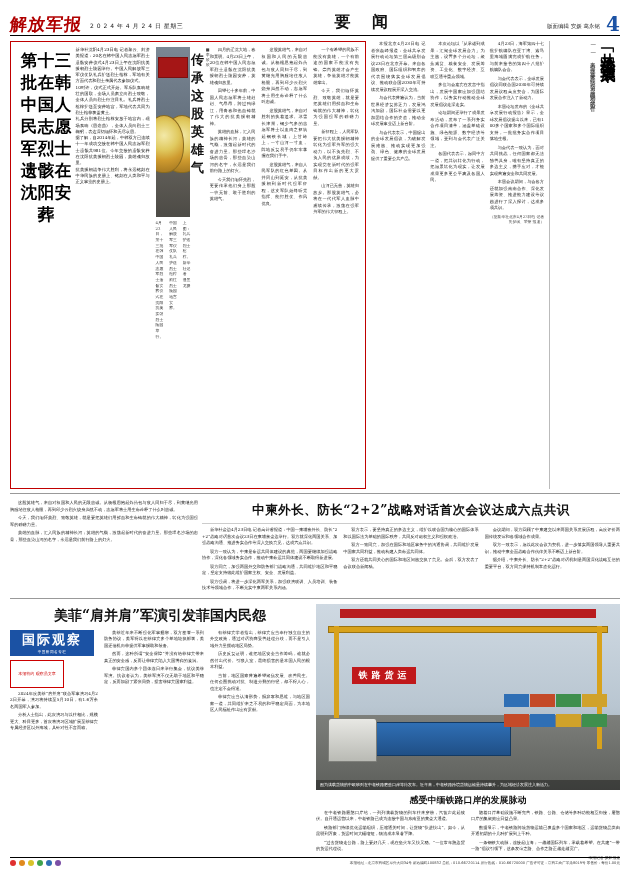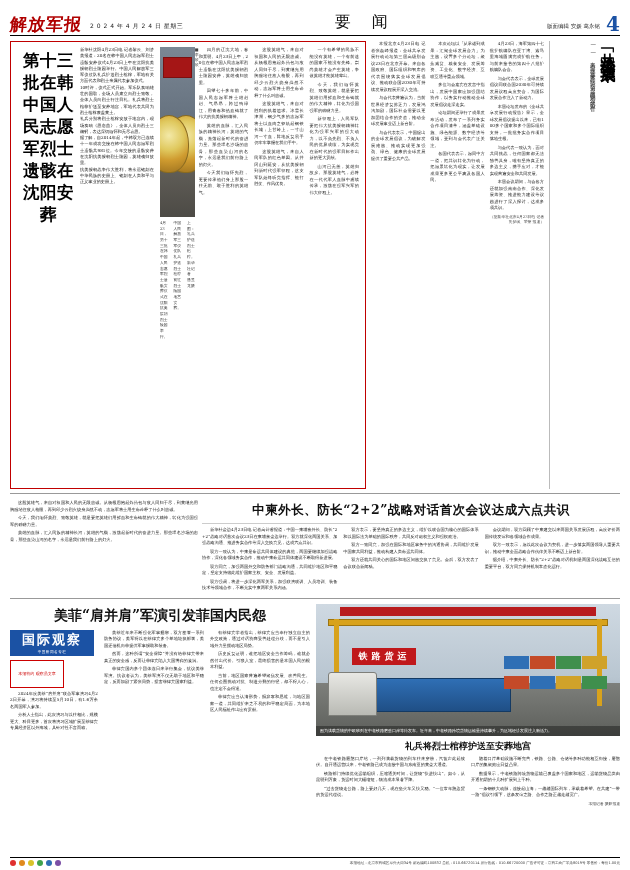--- a/index.html
+++ b/index.html
@@ -20,21 +20,21 @@
     border-bottom:1px solid #000; padding-bottom:2px; height:30px;
   }
   .logo {
     font-family:"DejaVu Serif","Liberation Serif",serif;
     font-weight:bold; font-size:17px; letter-spacing:1px;
     color:#b00000; line-height:1;
     transform:skewX(-6deg);
   }
   .mh-left { display:flex; align-items:flex-end; gap:8px; }
   .mh-date { font-size:6px; color:#222; padding-bottom:2px; letter-spacing:0.5px; }
-  .mh-center { font-size:16px; font-weight:normal; letter-spacing:8px;
+  .mh-center { font-size:16px; font-weight:bold; letter-spacing:8px;
                font-family:"DejaVu Serif","Liberation Serif",serif;text-align:right; }
   .mh-right { display:flex; align-items:flex-end; gap:6px; }
   .mh-editor { font-size:5.5px; color:#333; padding-bottom:3px; }
   .mh-pageno { font-size:20px; font-weight:bold; color:#1b52a4;
                font-family:"DejaVu Serif","Liberation Serif",serif; line-height:0.9; }
 
   
   .col-text {
     font-size:4.2px; line-height:1.55; text-align:justify; color:#1a1a1a;
     font-family:"DejaVu Serif","Liberation Serif",serif;
@@ -155,21 +155,21 @@
   }
   .obs-badge .t1 { font-size:13px; font-weight:bold; letter-spacing:2px; }
   .obs-badge .t2 { font-size:3.6px; letter-spacing:0.5px; margin-top:1px; }
   .obs-stamp {
     width:54px; height:28px; border:1px solid #c00; color:#c00; font-size:4px;
     display:flex; align-items:center; justify-content:center; text-align:center;
     line-height:1.3; margin:3px 0;
   }
 
   .photo2 {
-    width:100%; height:132px; position:relative; overflow:hidden;
+    width:100%; height:186px; position:relative; overflow:hidden;
     background:linear-gradient(#cfd9e2 0%,#b9c6d1 55%,#8f9aa3 100%);
   }
   .photo2 .yard { position:absolute; left:0; right:0; bottom:0; height:40%;
                   background:linear-gradient(#7d7f7b,#5d5f5b); }
   .photo2 .crane {
     position:absolute; left:4%; right:4%; top:12%; height:7px; background:#d8a21c;
     border:1px solid #9c7411;
   }
   .photo2 .leg { position:absolute; width:5px; top:12%; bottom:22%; background:#d8a21c; }
   .photo2 .train {
@@ -260,20 +260,21 @@
           <div style="display:flex; gap:6px;">
             <div class="cap" style="flex:1;">4月23日，第十三批在韩中国人民志愿军烈士遗骸安葬仪式在沈阳抗美援朝烈士陵园举行。</div>
             <div class="cap" style="flex:1;">中国人民解放军三军仪仗队礼兵护送烈士棺椁前往烈士陵园地宫安葬。</div>
             <div class="cap" style="flex:1;">上图：礼兵护送烈士棺椁。新华社记者 潘昱龙摄</div>
           </div>
         </div>
       </div>
 
       <div class="divider-red"></div>
 
+      <div class="sub-head">传承这股英雄气</div>
       <div class="sub-byline">■ 李欣欣</div>
 
       <div class="three-col">
         <div class="col-text">
           <p>四月的辽沈大地，春和景明。4月23日上午，20位在韩中国人民志愿军烈士遗骸在沈阳抗美援朝烈士陵园安葬，英雄魂归故里。</p>
           <p>回望七十多年前，中国人民志愿军将士雄赳赳、气昂昂，跨过鸭绿江，用青春和热血铸就了伟大的抗美援朝精神。</p>
           <p>英雄的血脉，汇入民族的精神长河；英雄的气概，激荡起新时代的奋进力量。那些埋名沙场的忠骨，那些血染山河的名字，永远是我们前行路上的灯火。</p>
           <p>今天我们缅怀先烈，更要传承他们身上那股一往无前、敢于胜利的英雄气。</p>
         </div>
         <div class="col-text">
@@ -401,21 +402,21 @@
           <i style="background:#c44a28"></i>
           <i style="background:#3f8f4d"></i>
           <i style="background:#d0a22a"></i>
           <i style="background:#c44a28"></i>
           <i style="background:#2f6fb5"></i>
           <i style="background:#d0a22a"></i>
           <i style="background:#3f8f4d"></i>
         </div>
         <div class="cap2">图为满载货物的中欧班列在中老铁路磨憨口岸等待发车。近年来，中老铁路跨境货物运输量持续攀升，为区域经济发展注入新活力。</div>
       </div>
-      <div class="hl3" style="font-size:9px; margin:4px 0 3px 0;">礼兵将烈士棺椁护送至安葬地宫</div>
+      <div class="hl3" style="font-size:9px; margin:4px 0 3px 0;">感受中缅铁路口岸的发展脉动</div>
       <div style="display:flex; gap:6px;">
         <div class="col-text" style="flex:1;">
           <p>在中老铁路磨憨口岸站，一列列满载货物的列车往来穿梭，汽笛声此起彼伏。自开通运营以来，中老铁路已成为连接中国与东南亚的黄金大通道。</p>
           <p>铁路部门持续优化运输组织，压缩通关时间，让货物“快进快出”。如今，从昆明到万象，货运时间大幅缩短，物流成本显著下降。</p>
           <p>“过去货物走公路，路上要好几天，现在坐火车又快又稳。”一位常年跑边贸的货运代理说。</p>
         </div>
         <div class="col-text" style="flex:1;">
           <p>随着口岸基础设施不断完善，铁路、公路、仓储等多种功能相互衔接，磨憨口岸的集聚效应日益凸显。</p>
           <p>数据显示，中老铁路跨境货物运输已覆盖多个国家和地区，运输货物品类由开通初期的十几种扩展到上千种。</p>
           <p>一条钢铁大动脉，连接起山海；一趟趟国际列车，承载着希望。在共建“一带一路”倡议引领下，这条友谊之路、合作之路正越走越宽广。</p>

